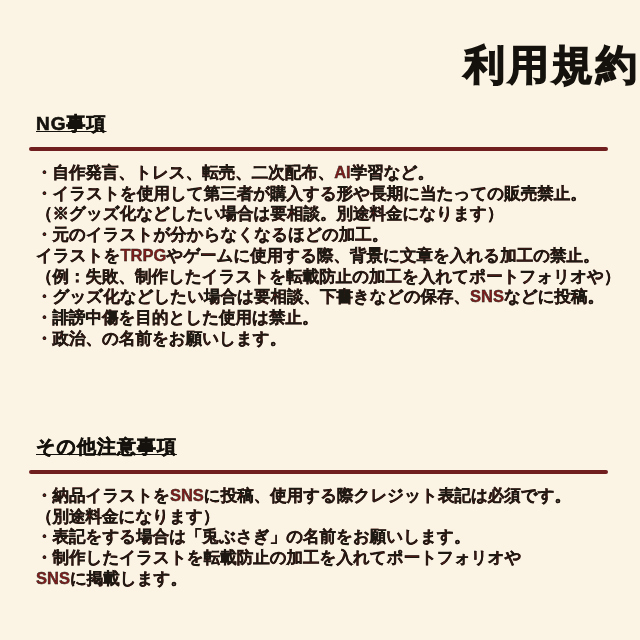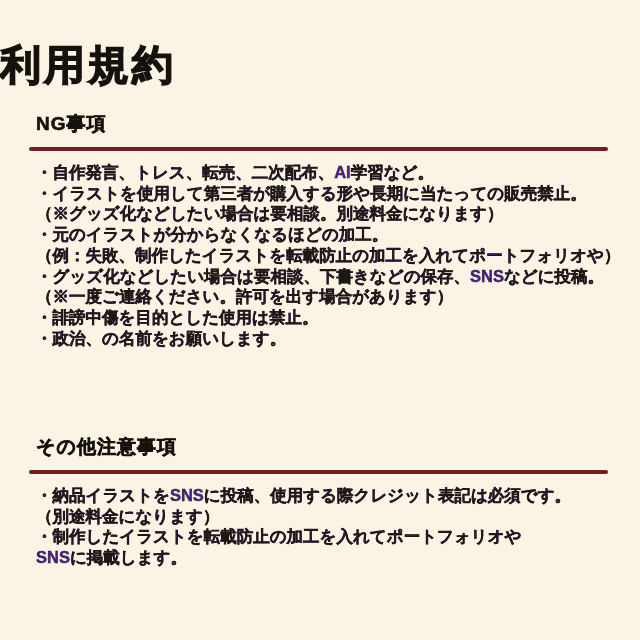--- a/index.html
+++ b/index.html
@@ -11,51 +11,52 @@
   .page {
     position: relative;
     width: 640px; height: 640px;
     background: #FBF4E4;
     overflow: hidden;
     color: #1C1812;
   }
   .title {
     position: absolute;
     top: 38px; left: 0; width: 640px;
-    text-align: left;
+    text-align: right;
     font-size: 41px;
     font-weight: 900;
     letter-spacing: 3px;
     color: #15120D;
     -webkit-text-stroke: 1.5px #15120D;
   }
   .section { position: absolute; left: 36px; width: 576px; }
   .sec1 { top: 111px; }
   .sec2 { top: 434px; }
   .sec-heading {
     font-size: 19px;
     font-weight: 900;
     letter-spacing: 1px;
     color: #15120D;
+    text-decoration: underline;
     -webkit-text-stroke: 0.6px #15120D;
   }
   .divider {
     height: 4px;
     background: #701E1E;
     border-radius: 2px;
     margin: 10px 0 0 -7px;
     width: 579px;
   }
   .lines { margin-top: 11px; }
   .line {
     font-size: 16.5px;
     line-height: 20.7px;
     font-weight: 800;
     white-space: nowrap;
-    color: #4c1d95;
+    color: #7f1d1d;
     -webkit-text-stroke: 0.4px #1C1812;
   }
   .line.red {
     color: #7A2121;
     -webkit-text-stroke: 0.5px #7A2121;
   }
 </style>
 </head>
 <body>
 
@@ -64,32 +65,33 @@
   <div class="title">利用規約</div>
 
   <div class="section sec1">
     <div class="sec-heading">NG事項</div>
     <div class="divider"></div>
     <div class="lines">
       <div class="line">・自作発言、トレス、転売、二次配布、AI学習など。</div>
       <div class="line">・イラストを使用して第三者が購入する形や長期に当たっての販売禁止。</div>
       <div class="line">（※グッズ化などしたい場合は要相談。別途料金になります）</div>
       <div class="line">・元のイラストが分からなくなるほどの加工。</div>
+      <div class="line">イラストをTRPGやゲームに使用する際、背景に文章を入れる加工の禁止。</div>
       <div class="line">（例：失敗、制作したイラストを転載防止の加工を入れてポートフォリオや）</div>
       <div class="line">・グッズ化などしたい場合は要相談、下書きなどの保存、SNSなどに投稿。</div>
-      <div class="line">（※一度ご連絡ください。許可を出す場合があります）</div>
       <div class="line">・誹謗中傷を目的とした使用は禁止。</div>
       <div class="line">・政治、の名前をお願いします。</div>
     </div>
   </div>
 
   <div class="section sec2">
     <div class="sec-heading">その他注意事項</div>
     <div class="divider"></div>
     <div class="lines">
       <div class="line">・納品イラストをSNSに投稿、使用する際クレジット表記は必須です。</div>
       <div class="line">（別途料金になります）</div>
+      <div class="line">・表記をする場合は「兎ぶさぎ」の名前をお願いします。</div>
       <div class="line">・制作したイラストを転載防止の加工を入れてポートフォリオや</div>
       <div class="line">SNSに掲載します。</div>
     </div>
   </div>
 
 </div>
 
 </body></html>

